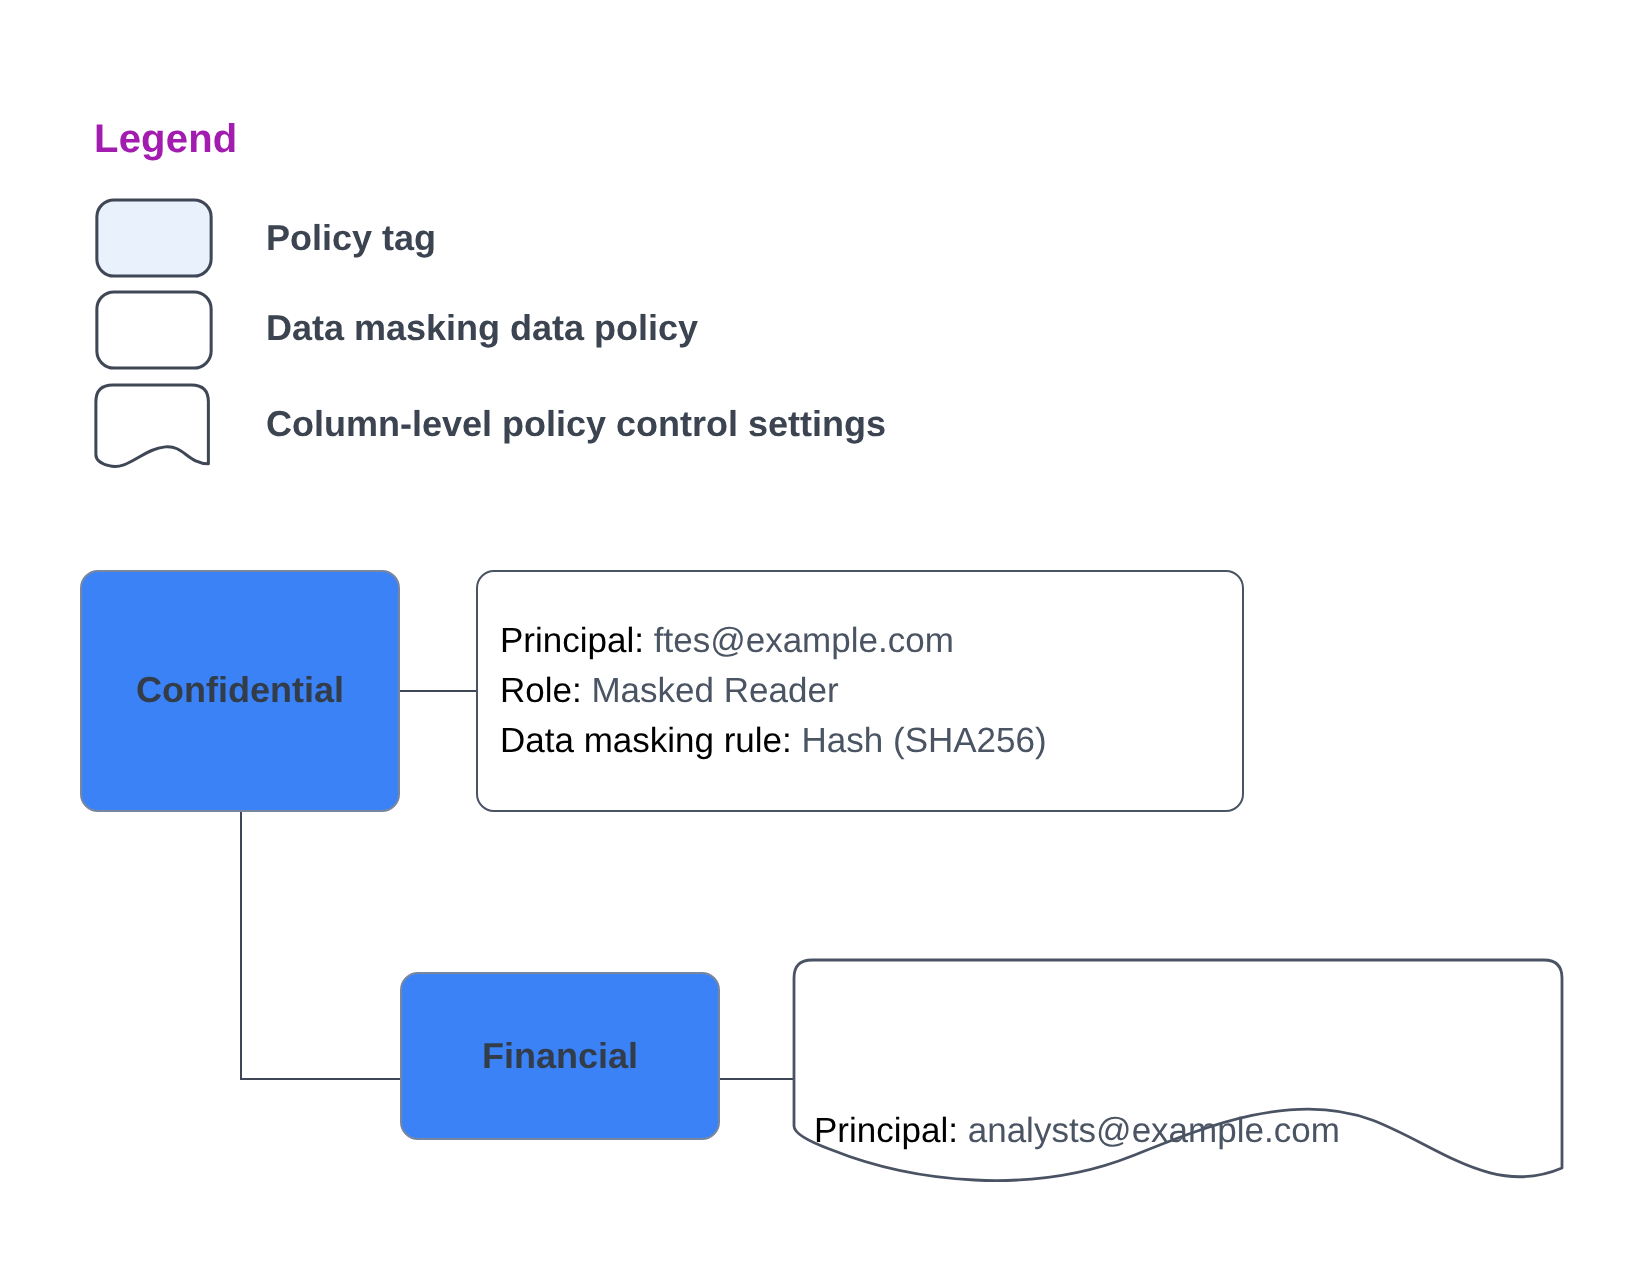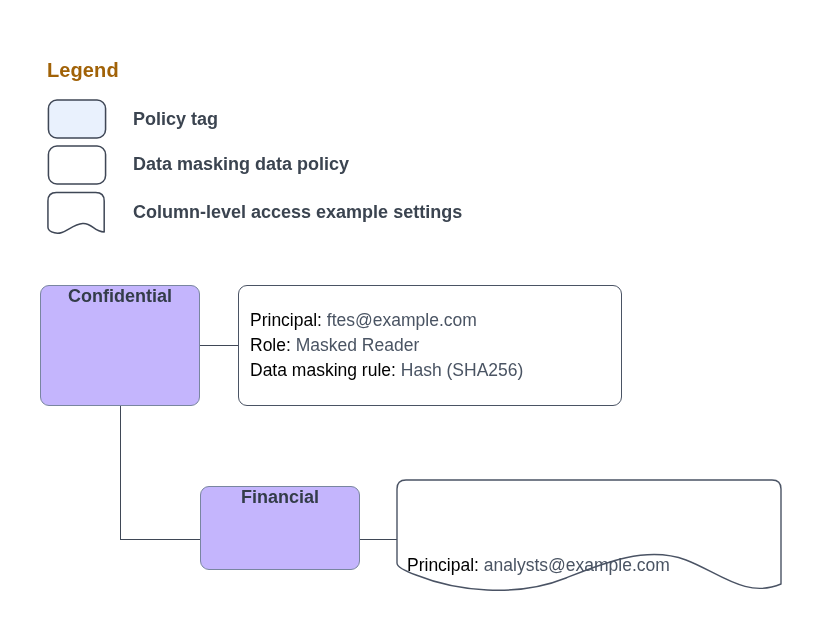--- a/index.html
+++ b/index.html
@@ -23,21 +23,21 @@
     height: 640px;
   }
 
   
   .legend-title {
     position: absolute;
     left: 47px;
     top: 59px;
     font-size: 20px;
     font-weight: bold;
-    color: #a16207;
+    color: #a21caf;
     letter-spacing: 0.1px;
     white-space: nowrap;
   }
   .legend-row {
     position: absolute;
     left: 0;
     width: 820px;
     height: 44px;
   }
   .legend-label {
@@ -50,24 +50,25 @@
   }
   .swatch {
     position: absolute;
     left: 47px;
     width: 60px;
   }
 
   
   .node {
     position: absolute;
-    background: #c4b5fd;
+    background: #3b82f6;
     border: 1.6px solid #7986a0;
     border-radius: 9px;
     display: flex;
+    align-items: center;
     justify-content: center;
     box-sizing: border-box;
   }
   .node-label {
     font-size: 18px;
     font-weight: bold;
     color: #333c49;
     white-space: nowrap;
   }
 
@@ -133,21 +134,21 @@
     <div class="legend-label" style="top:10px;">Policy tag</div>
   </div>
 
   <div class="legend-row" style="top:191px;">
     <svg class="shape swatch" style="top:0; height:48px;" width="64" height="50" viewBox="0 0 64 50">
       <path d="M1,10 Q1,1 10,1 L52,1 Q61,1 61,10 L61,43
                C50,43 48,33 38,34
                C26,35 18,47 8,44
                C4,43 1,41 1,38 Z" fill="#ffffff" stroke="#3f4756" stroke-width="1.6" stroke-linejoin="round"></path>
     </svg>
-    <div class="legend-label" style="top:11px;">Column-level access example settings</div>
+    <div class="legend-label" style="top:11px;">Column-level policy control settings</div>
   </div>
 
   <div class="edge h" style="left:200px; top:345px; width:39px;"></div>
 
   <div class="edge v" style="left:120px; top:405px; height:135px;"></div>
   <div class="edge h" style="left:120px; top:539px; width:81px;"></div>
 
   <div class="edge h" style="left:360px; top:539px; width:38px;"></div>
 
   <div class="node" style="left:40px; top:285px; width:160px; height:121px;">

